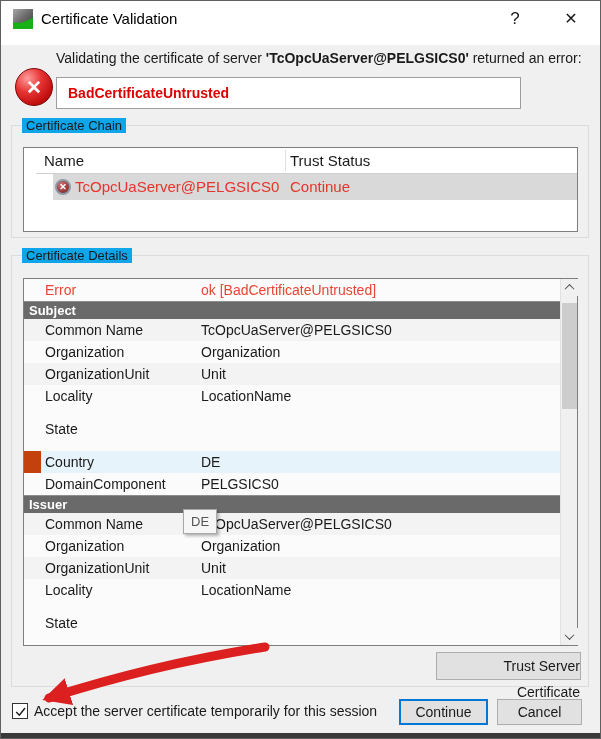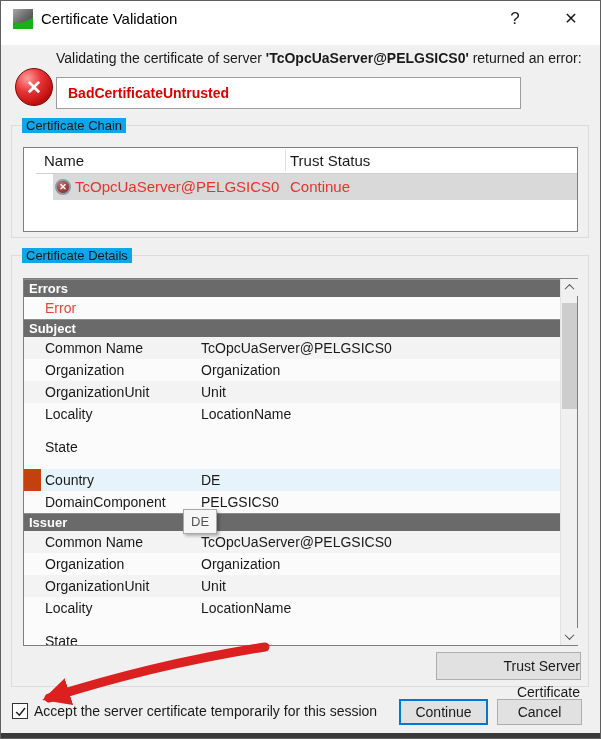--- a/index.html
+++ b/index.html
@@ -140,23 +140,23 @@
       <span class="row-status">Continue</span>
     </div>
   </div>
 
   <div class="groupbox details-group">
     <span class="group-label">Certificate Details</span>
   </div>
   <div class="details-table">
     <div class="details-content">
 
-      <div class="sec-header">Errors</div>
       <div class="d-row r-err">
         <span class="lbl">Error</span>
+        <span class="val">ok [BadCertificateUntrusted]</span>
       </div>
 
       <div class="sec-header">Subject</div>
       <div class="d-row alt">
         <span class="lbl">Common Name</span>
         <span class="val">TcOpcUaServer@PELGSICS0</span>
       </div>
       <div class="d-row">
         <span class="lbl">Organization</span>
         <span class="val">Organization</span>

